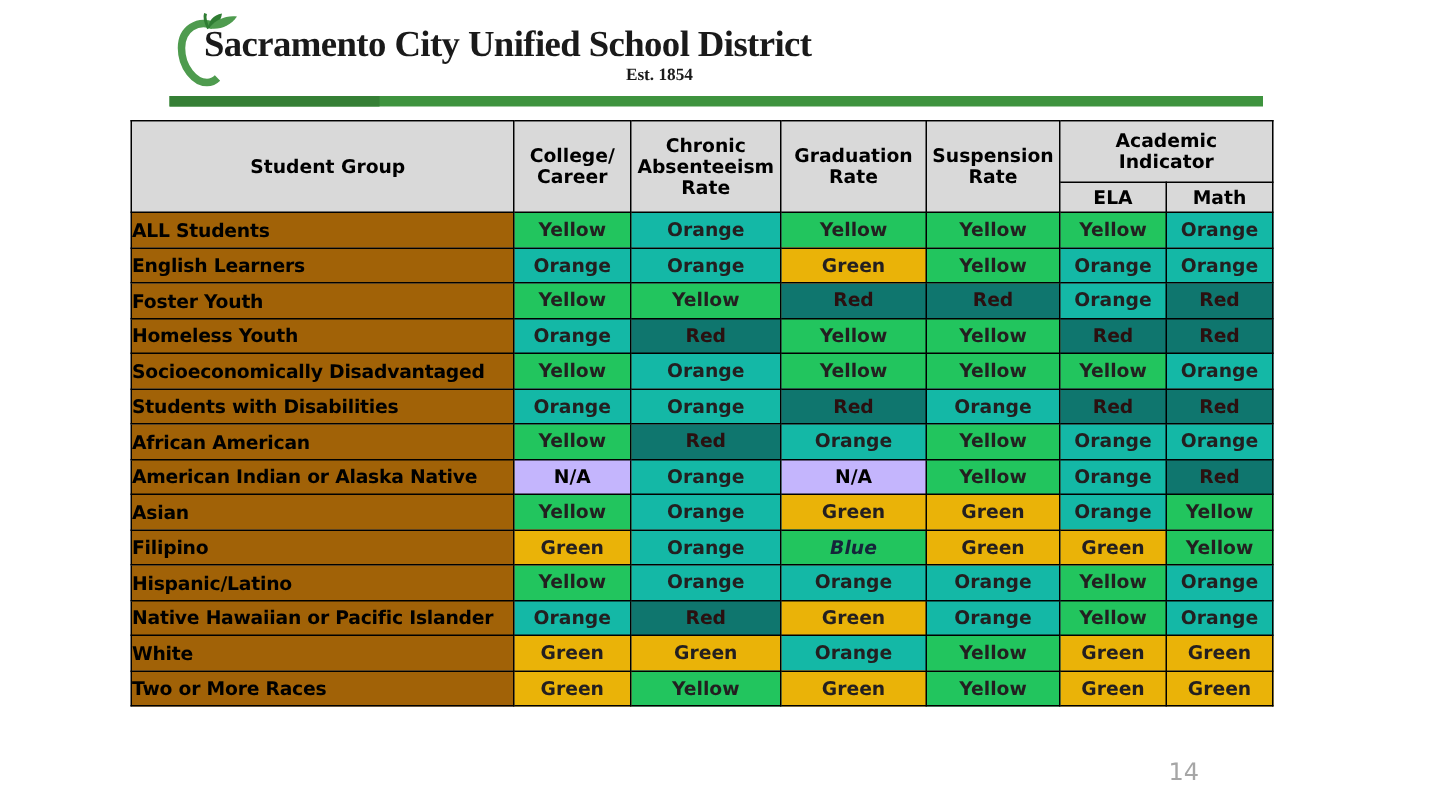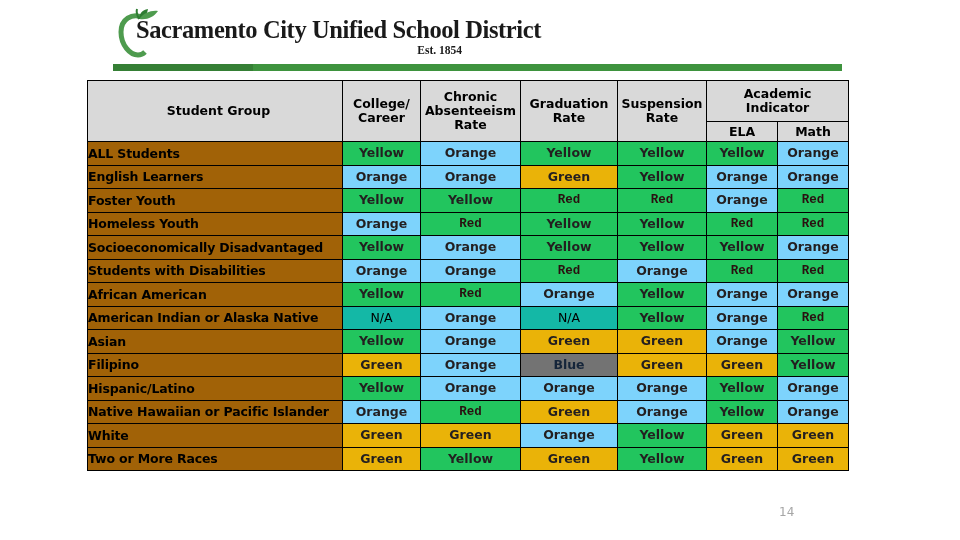--- a/index.html
+++ b/index.html
@@ -149,43 +149,43 @@
   td.rating {
     text-align: center;
     font-size: 12.5px;
     font-weight: bold;
     color: #231f20;
     height: 22.5px;
     line-height: 22.5px;
   }
 
   
-  td.rating.Red    { background: #22c55e; color: #2a1010; font-family: Liberation Mono, monospace; }
-  td.rating.Orange { background: #7dd3fc; }
+  td.rating.Red    { background: #0f766e; color: #2a1010; }
+  td.rating.Orange { background: #14b8a6; }
   td.rating.Yellow { background: #22c55e; }
   td.rating.Green  { background: #eab308; }
-  td.rating.Blue   { background: #737373; color: #15253a; }
-  td.rating.NA     { background: #14b8a6; color: #000000; font-weight: normal; }
+  td.rating.Blue   { background: #22c55e; color: #15253a; font-style: italic; }
+  td.rating.NA     { background: #c4b5fd; color: #000000; font-weight: bold; }
 
   
   col.c-group { width: 255px; }
   col.c-cc    { width: 78px; }
   col.c-chr   { width: 100px; }
   col.c-grad  { width: 97px; }
   col.c-susp  { width: 89px; }
   col.c-ela   { width: 71px; }
   col.c-math  { width: 71px; }
 
   
   #page-number {
     position: absolute;
     left: 779px;
     top: 505px;
     font-family: "DejaVu Sans", sans-serif;
-    font-size: 12px;
+    font-size: 16px;
     color: #a6a6a6;
   }
 </style>
 </head>
 <body>
 
 <div id="header-band">
 
   <div id="district-logo">
     <svg id="logo-apple" viewBox="0 0 52 50">

